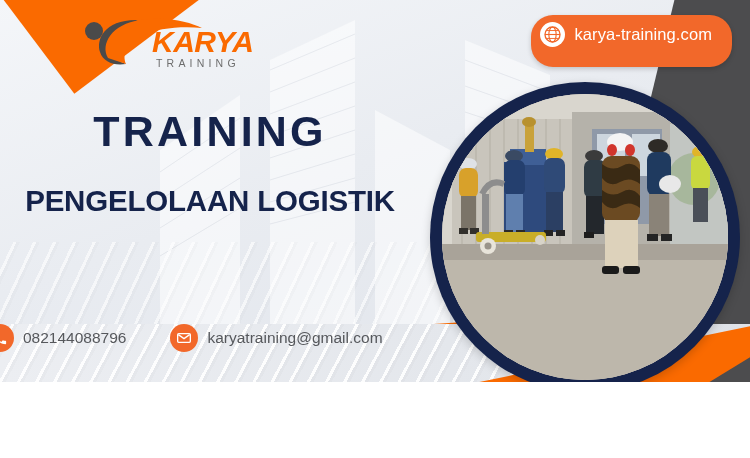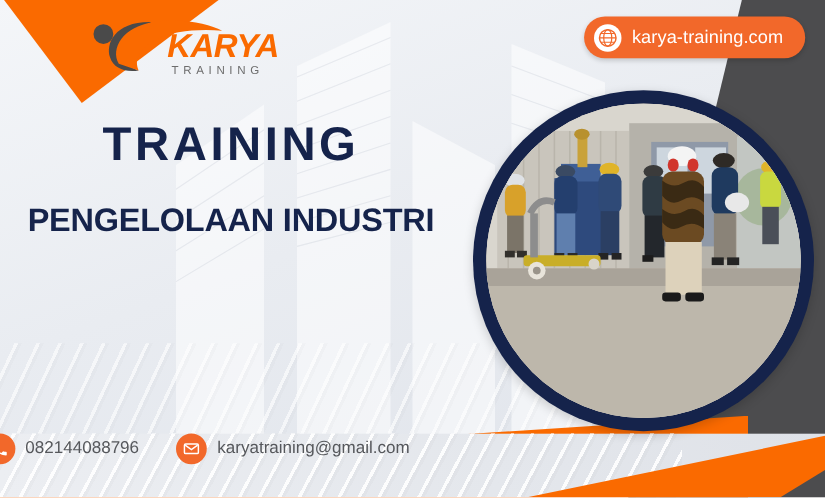--- a/index.html
+++ b/index.html
@@ -2,21 +2,21 @@
 <html><head>
 <meta charset="utf-8">
 <style>
   * { margin:0; padding:0; box-sizing:border-box; }
   html, body {
     width:750px; height:458px; overflow:hidden;
     font-family:"Liberation Sans", sans-serif;
     background:#ffffff;
   }
   #banner {
-    position:relative; width:750px; height:452px; overflow:hidden;
+    position:relative; width:750px; height:382px; overflow:hidden;
     background:#eef0f4;
   }
 
   
   .bg-base {
     position:absolute; inset:0;
     background:linear-gradient(160deg,#f4f6f9 0%,#e9ecf1 45%,#dfe3ea 100%);
   }
   .bg-buildings {
     position:absolute; left:120px; top:0; width:460px; height:400px;
@@ -73,21 +73,21 @@
   }
 
   
   .logo { position:absolute; left:78px; top:14px; width:200px; height:62px; z-index:6; }
 
   
   .web-badge {
     position:absolute; right:18px; top:15px; z-index:7;
     display:flex; align-items:center; gap:9px;
     background:#F2682A; border-radius:22px;
-    padding:7px 20px 6px 9px;
+    padding:7px 20px 20px 9px;
     box-shadow:0 2px 5px rgba(0,0,0,.18);
   }
   .globe-wrap {
     width:25px; height:25px; border-radius:50%;
     background:#ffffff; display:flex; align-items:center; justify-content:center;
     flex:0 0 auto;
   }
   .web-text { color:#ffffff; font-size:16.5px; letter-spacing:.1px; white-space:nowrap; }
 
   
@@ -115,21 +115,21 @@
   }
   .photo-inner svg { display:block; }
 
   
   .footer-items {
     position:absolute; left:0; bottom:0; width:750px; height:58px;
     display:flex; align-items:flex-start; z-index:8;
   }
   .f-item { display:flex; align-items:center; gap:9px; }
   .f-phone { margin-left:-14px; }
-  .f-mail { margin-left:34px; }
+  .f-mail { margin-left:44px; }
   .ic-circle {
     width:28px; height:28px; border-radius:50%;
     background:#F2682A; display:flex; align-items:center; justify-content:center;
     flex:0 0 auto;
   }
   .f-text { color:#56585c; font-size:15.5px; white-space:nowrap; }
 </style>
 </head>
 <body>
 
@@ -189,21 +189,21 @@
         <line x1="4" y1="7" x2="20" y2="7" stroke="#F2682A" stroke-width="1.2"></line>
         <line x1="4" y1="17" x2="20" y2="17" stroke="#F2682A" stroke-width="1.2"></line>
       </svg>
     </span>
     <span class="web-text">karya-training.com</span>
   </div>
 
   <div class="headline">
     <div class="t-training">TRAINING</div>
     <div class="t-sub">
-      <div>PENGELOLAAN INDUSTRI</div>
+      <div>PENGELOLAAN LOGISTIK</div>
     </div>
   </div>
 
   <div class="photo-ring">
     <div class="photo-inner">
       <svg width="286" height="286" viewBox="0 0 286 286">
         <rect width="286" height="286" fill="#cfcac0"></rect>
         <rect x="0" y="0" width="286" height="150" fill="#d9d6ce"></rect>
         <rect x="10" y="25" width="120" height="125" fill="#c9c5bc"></rect>
         <g stroke="#b9b5ab" stroke-width="1.4">

